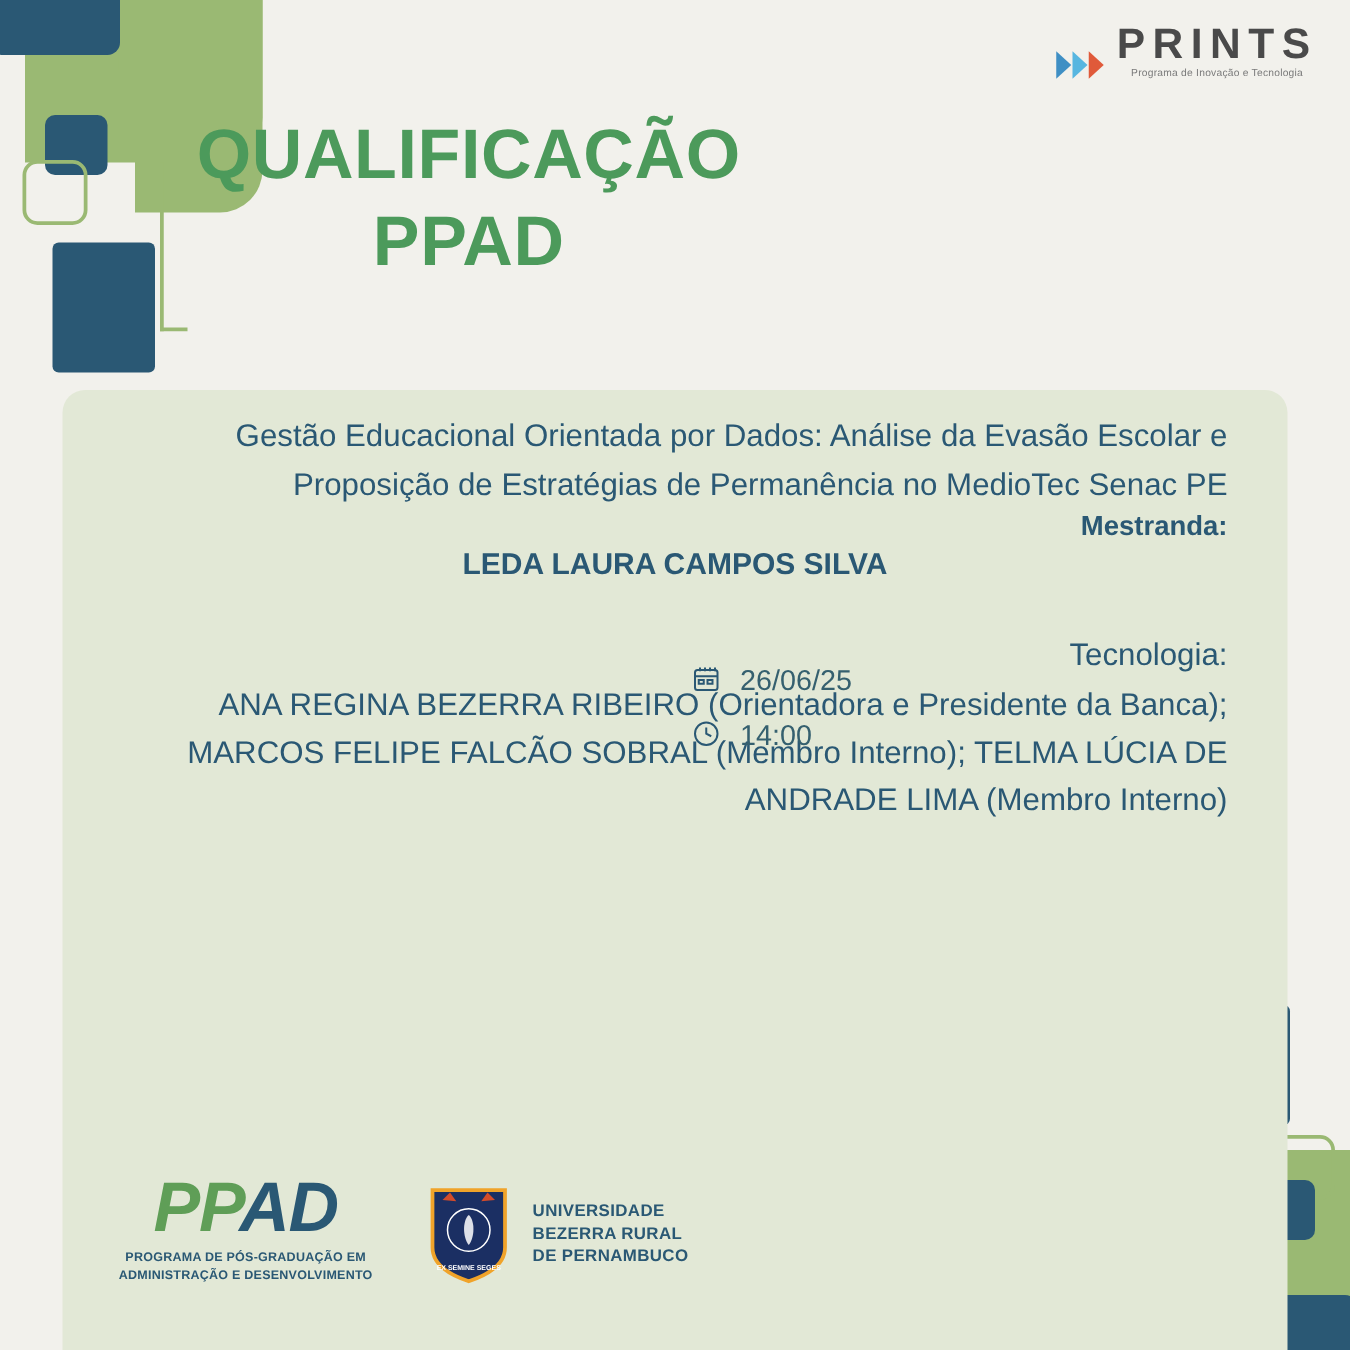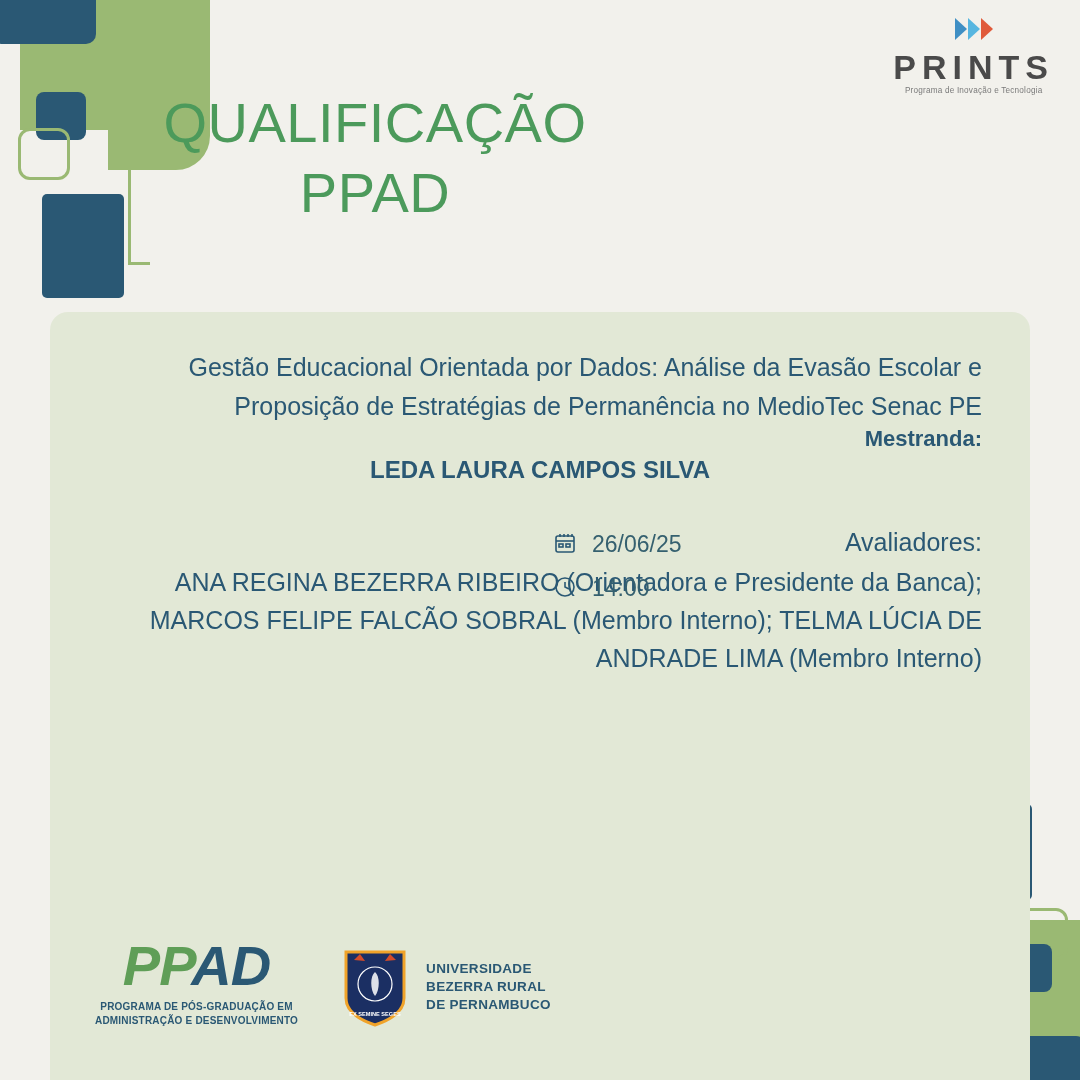--- a/index.html
+++ b/index.html
@@ -88,21 +88,21 @@
     background: #9ab973;
   }
   .br-line-h {
     right: 134px; bottom: 294px; width: 24px; height: 3px;
     background: #9ab973;
   }
 
   
   .prints-logo {
     position: absolute; top: 18px; right: 26px;
-    display: flex; align-items: center; gap: 10px; flex-direction: column;
+    display: flex; align-items: flex-end; gap: 10px;
   }
   .prints-chevrons { display: flex; align-items: center; gap: 1px; }
   .chev { width: 0; height: 0; border-top: 11px solid transparent;
           border-bottom: 11px solid transparent; }
   .chev.c1 { border-left: 12px solid #3f8fc4; }
   .chev.c2 { border-left: 12px solid #57b6e0; }
   .chev.c3 { border-left: 12px solid #e05a3a; }
   .prints-text { display: flex; flex-direction: column; line-height: 1; }
   .prints-word {
     font-size: 34px; font-weight: bold; letter-spacing: 6px;
@@ -112,29 +112,29 @@
     font-size: 8.2px; color: #7a7a7a; letter-spacing: 0.2px;
     margin-top: 3px; text-align: center;
   }
 
   
   .title-block {
     position: absolute; top: 88px; left: 0; width: 750px;
     text-align: center;
   }
   .title-line {
-    font-size: 56px; font-weight: normal; color: #4c9a5b;
+    font-size: 56px; font-weight: bold; color: #4c9a5b;
     letter-spacing: 0.5px; line-height: 1.25;
   }
 
   
   .card {
     position: absolute; left: 50px; right: 50px; top: 312px; bottom: 0;
     background: #e2e8d6; border-radius: 18px 18px 0 0;
-    padding: 36px 48px 0 48px;
+    padding: 18px 48px 0 48px;
     box-sizing: border-box;
   }
   .subject {
     font-size: 25px; color: #2a5874; line-height: 1.55;
     text-align: right; font-weight: 400;
   }
   .role-label {
     font-size: 22px; font-weight: bold;
     color: #2a5874; text-align: right;
   }
@@ -233,21 +233,21 @@
   <div class="title-line">QUALIFICAÇÃO</div>
   <div class="title-line">PPAD</div>
 </div>
 
 <div class="card">
   <div class="subject">Gestão Educacional Orientada por Dados: Análise da Evasão Escolar e Proposição de Estratégias de Permanência no MedioTec Senac PE</div>
 
   <div class="role-label">Mestranda:</div>
   <div class="role-name">LEDA LAURA CAMPOS SILVA</div>
 
-  <div class="eval-label">Avaliadores:</div>
+  <div class="eval-label">Tecnologia:</div>
   <div class="eval-names">ANA REGINA BEZERRA RIBEIRO (Orientadora e Presidente da Banca); MARCOS FELIPE FALCÃO SOBRAL (Membro Interno); TELMA LÚCIA DE ANDRADE LIMA (Membro Interno)</div>
 </div>
 
 <div class="details">
 
   <div class="detail-row">
     <span class="detail-icon">
       <svg width="24" height="24" viewBox="0 0 24 24" fill="none" stroke="#2a5874" stroke-width="1.6">
         <rect x="3" y="5" width="18" height="16" rx="2"></rect>
         <line x1="3" y1="10" x2="21" y2="10"></line>

